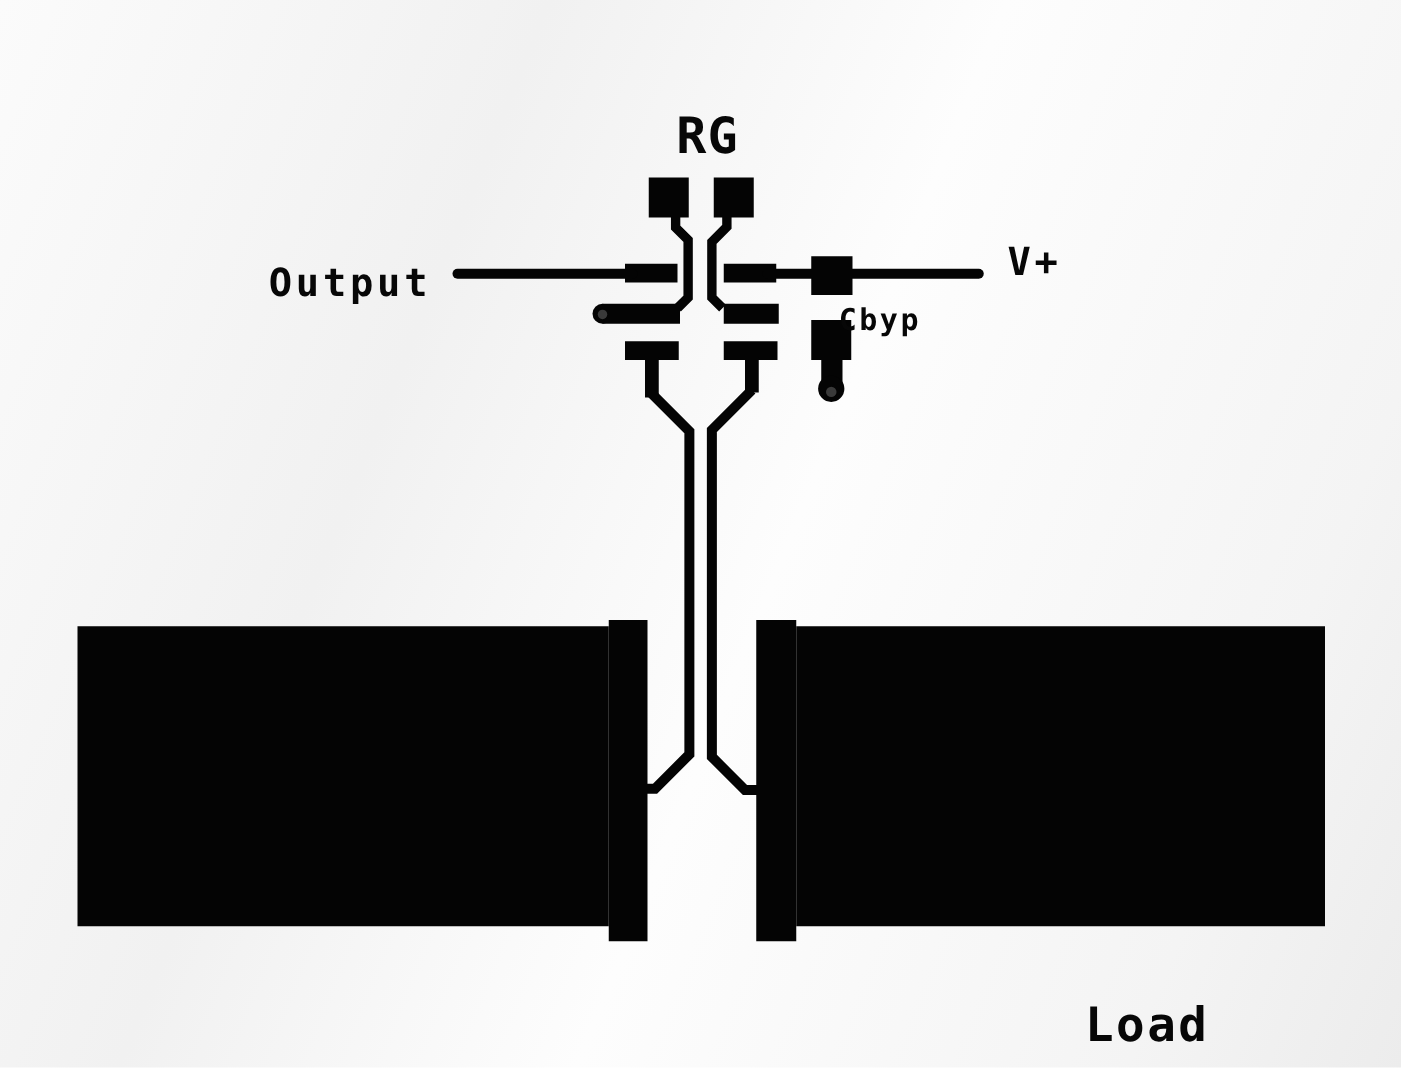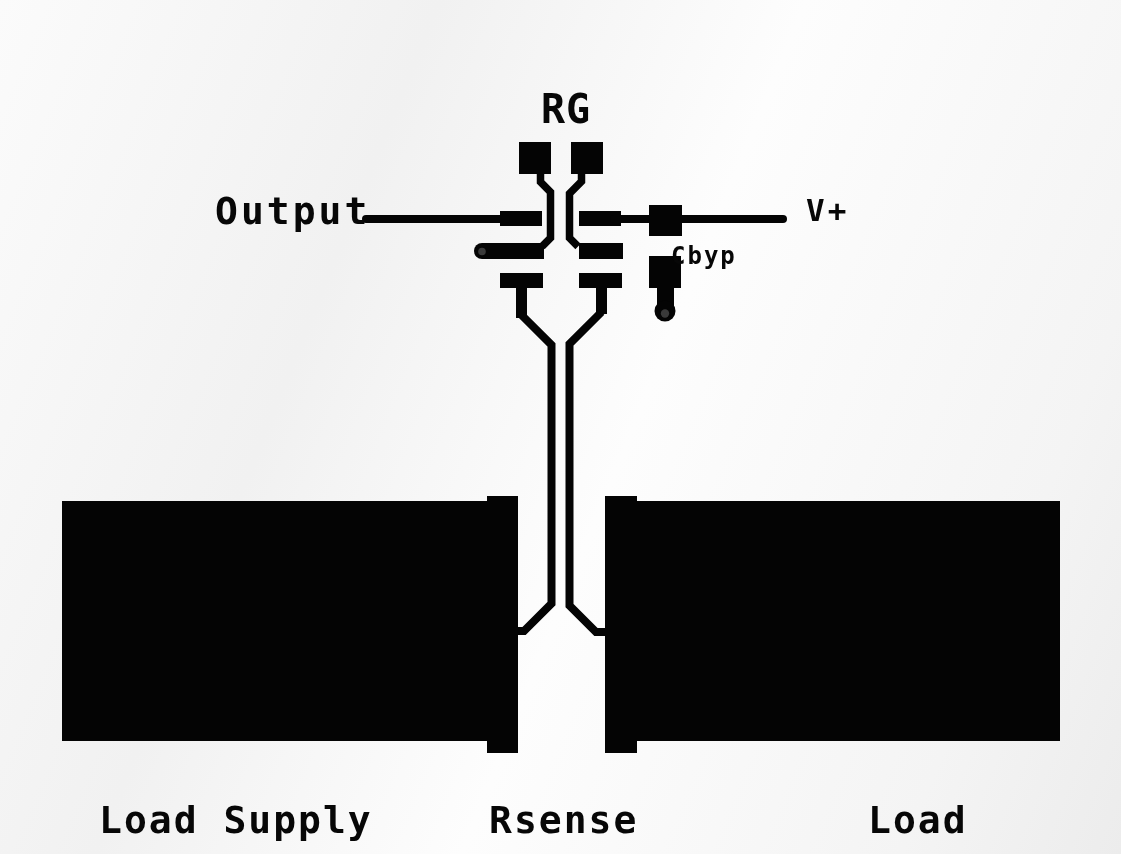--- a/index.html
+++ b/index.html
@@ -27,21 +27,21 @@
   }
   .pcb-label {
     position: absolute;
     color: #070707;
     font-weight: bold;
     line-height: 1;
     white-space: nowrap;
     user-select: none;
   }
   .label-rg      { left: 541px; top: 57px;  font-size: 40px; letter-spacing: 1px; }
-  .label-output  { left: 215px; top: 160px; font-size: 38px; letter-spacing: 3px; }
+  .label-output  { left: 215px; top: 180px; font-size: 31px; letter-spacing: 3px; }
   .label-vplus   { left: 806px; top: 163px; font-size: 31px; letter-spacing: 3px; }
   .label-cbyp    { left: 671px; top: 212px; font-size: 24px; letter-spacing: 2px; }
   .label-load-supply { left: 99px;  top: 769px; font-size: 38px; letter-spacing: 2px; }
   .label-rsense      { left: 489px; top: 769px; font-size: 38px; letter-spacing: 2px; }
   .label-load        { left: 868px; top: 769px; font-size: 38px; letter-spacing: 2px; }
 </style>
 </head>
 <body>
 
 <div class="stage">
@@ -98,18 +98,16 @@
   </svg>
 
   <div class="pcb-label label-rg">RG</div>
 
   <div class="pcb-label label-output">Output</div>
 
   <div class="pcb-label label-vplus">V+</div>
 
   <div class="pcb-label label-cbyp">Cbyp</div>
 
-  <div class="pcb-label label-load-supply">Load Supply</div>
 
-  <div class="pcb-label label-rsense">Rsense</div>
 
   <div class="pcb-label label-load">Load</div>
 </div>
 
 </body></html>

